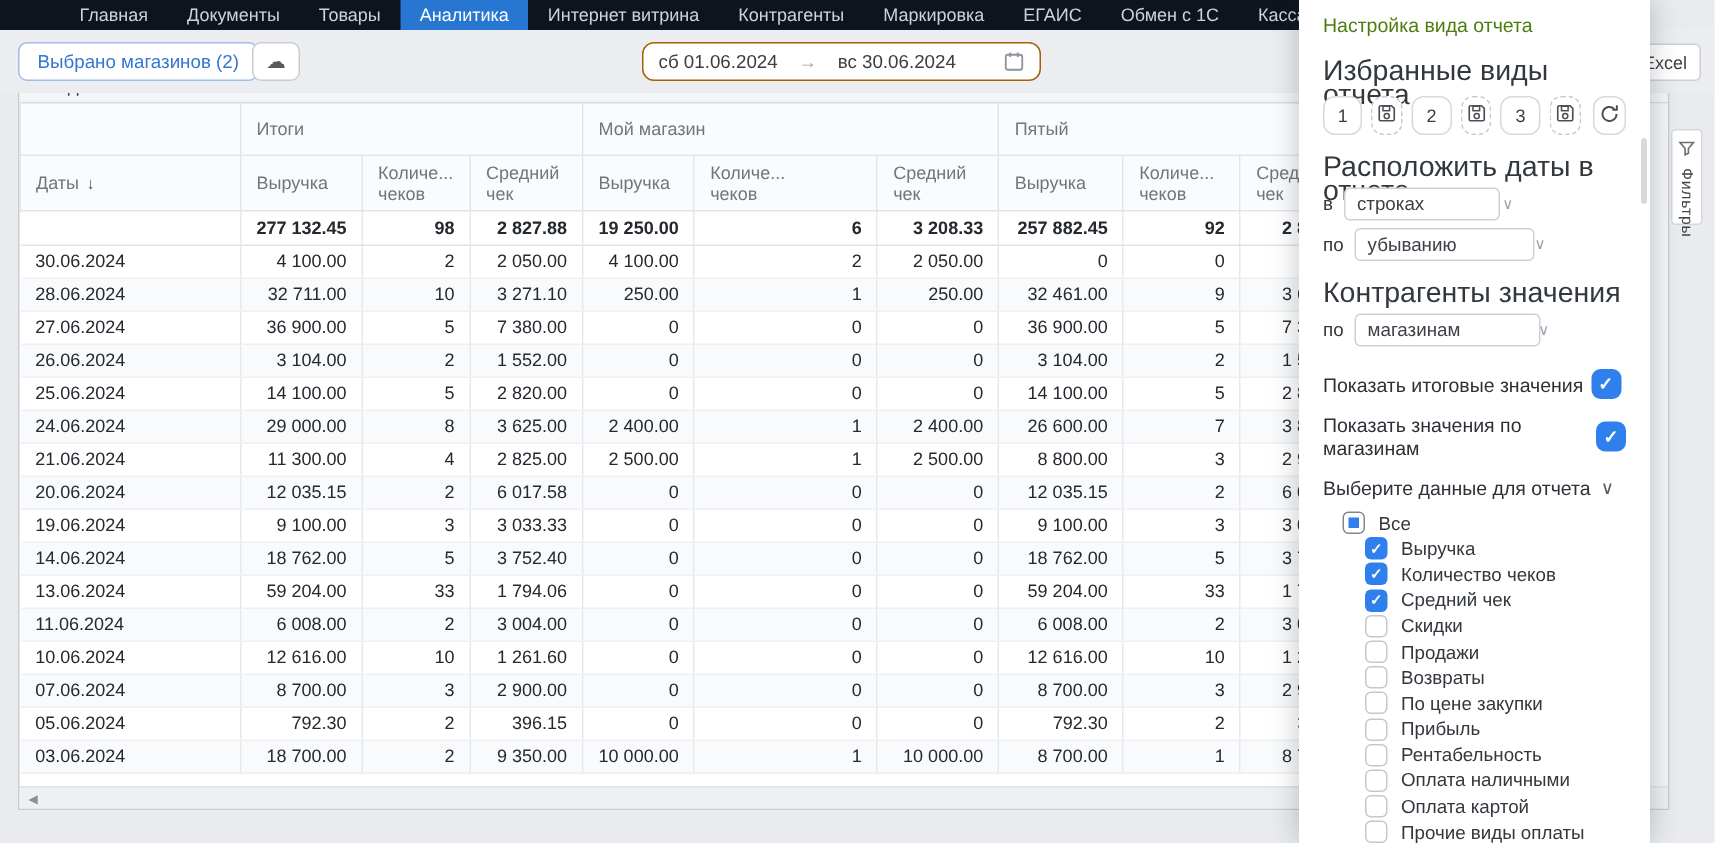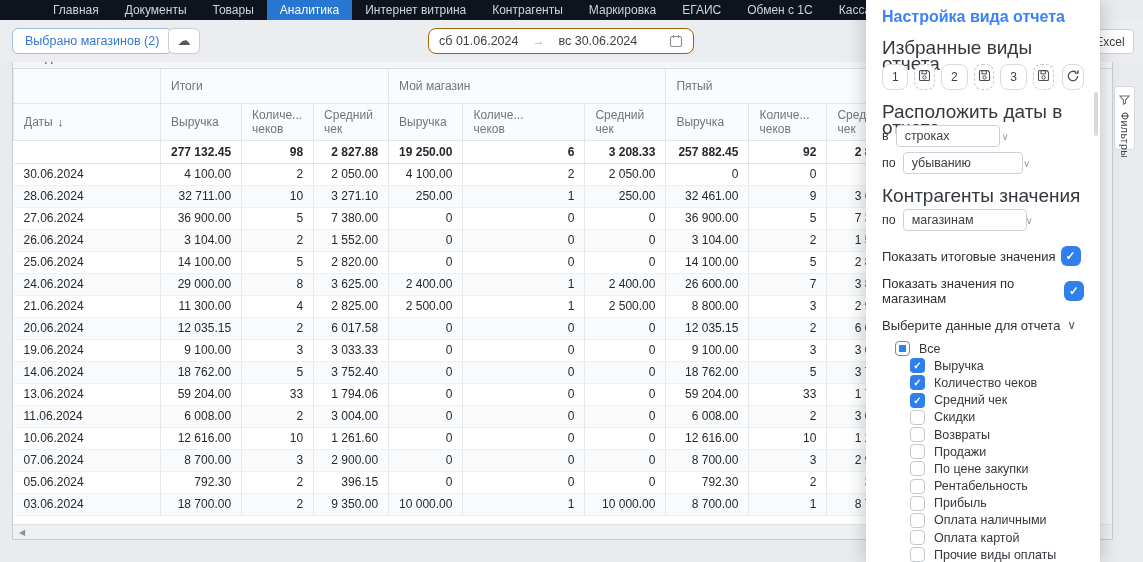--- a/index.html
+++ b/index.html
@@ -63,21 +63,21 @@
     border:1px solid #d5d8dc; border-radius:3px; z-index:4; display:flex; flex-direction:column;
     align-items:center; padding-top:4px; cursor:pointer; }
   .filters-tab svg { flex:none; }
   .filters-tab .vtext { writing-mode:vertical-rl; font-size:10.5px; color:#3f444a; margin-top:3px; letter-spacing:.5px; }
 
   
   .panel { position:absolute; left:866px; top:0; width:234px; height:562px; background:#fff; z-index:20;
     box-shadow:0 0 18px rgba(40,50,60,.28); padding:8px 16px 0 16px; }
   .panel::after { content:''; position:absolute; right:2px; top:92px; width:4px; height:44px;
     background:#d7dadd; border-radius:2px; }
-  .p-title { font-size:16px; font-weight:700; color:#3b82f6; height:18px; line-height:18px; }
+  .p-title { font-size:13px; font-weight:400; color:#4d7c0f; height:18px; line-height:18px; }
   .p-label { font-size:19px; color:#33383e; margin-top:14px; height:16px; line-height:16px; }
   .fav-row { display:flex; align-items:center; gap:6px; margin-top:8px; height:26px; }
   .fav-num { width:32px; height:26px; border:1px solid #d7dadd; border-radius:8px; background:#fff;
     font-size:12px; color:#3a3f45; font-family:"Liberation Sans", sans-serif; }
   .fav-save { width:25px; height:26px; border:1px dashed #c6cacd; border-radius:8px; background:#fff;
     display:inline-flex; align-items:center; justify-content:center; }
   .fav-refresh { width:27px; height:26px; border:1px solid #d7dadd; border-radius:8px; background:#fff;
     display:inline-flex; align-items:center; justify-content:center; margin-left:2px; }
   .sel-row { display:flex; align-items:center; gap:7px; margin-top:5px; height:22px; font-size:12.5px; color:#33383e; }
   .sel { display:inline-flex; justify-content:space-between; align-items:center; border:1px solid #ccd1d7;
@@ -487,37 +487,37 @@
       <div class="opt-row">
         <span class="cb small checked">✓</span>
         <span>Средний чек</span>
       </div>
       <div class="opt-row">
         <span class="cb small unchecked"></span>
         <span>Скидки</span>
       </div>
       <div class="opt-row">
         <span class="cb small unchecked"></span>
+        <span>Продажи</span>
+      </div>
+      <div class="opt-row">
+        <span class="cb small unchecked"></span>
         <span>Возвраты</span>
       </div>
       <div class="opt-row">
         <span class="cb small unchecked"></span>
-        <span>Продажи</span>
-      </div>
-      <div class="opt-row">
-        <span class="cb small unchecked"></span>
         <span>По цене закупки</span>
       </div>
       <div class="opt-row">
         <span class="cb small unchecked"></span>
+        <span>Прибыль</span>
+      </div>
+      <div class="opt-row">
+        <span class="cb small unchecked"></span>
         <span>Рентабельность</span>
-      </div>
-      <div class="opt-row">
-        <span class="cb small unchecked"></span>
-        <span>Прибыль</span>
       </div>
       <div class="opt-row">
         <span class="cb small unchecked"></span>
         <span>Оплата наличными</span>
       </div>
       <div class="opt-row">
         <span class="cb small unchecked"></span>
         <span>Оплата картой</span>
       </div>
       <div class="opt-row">

